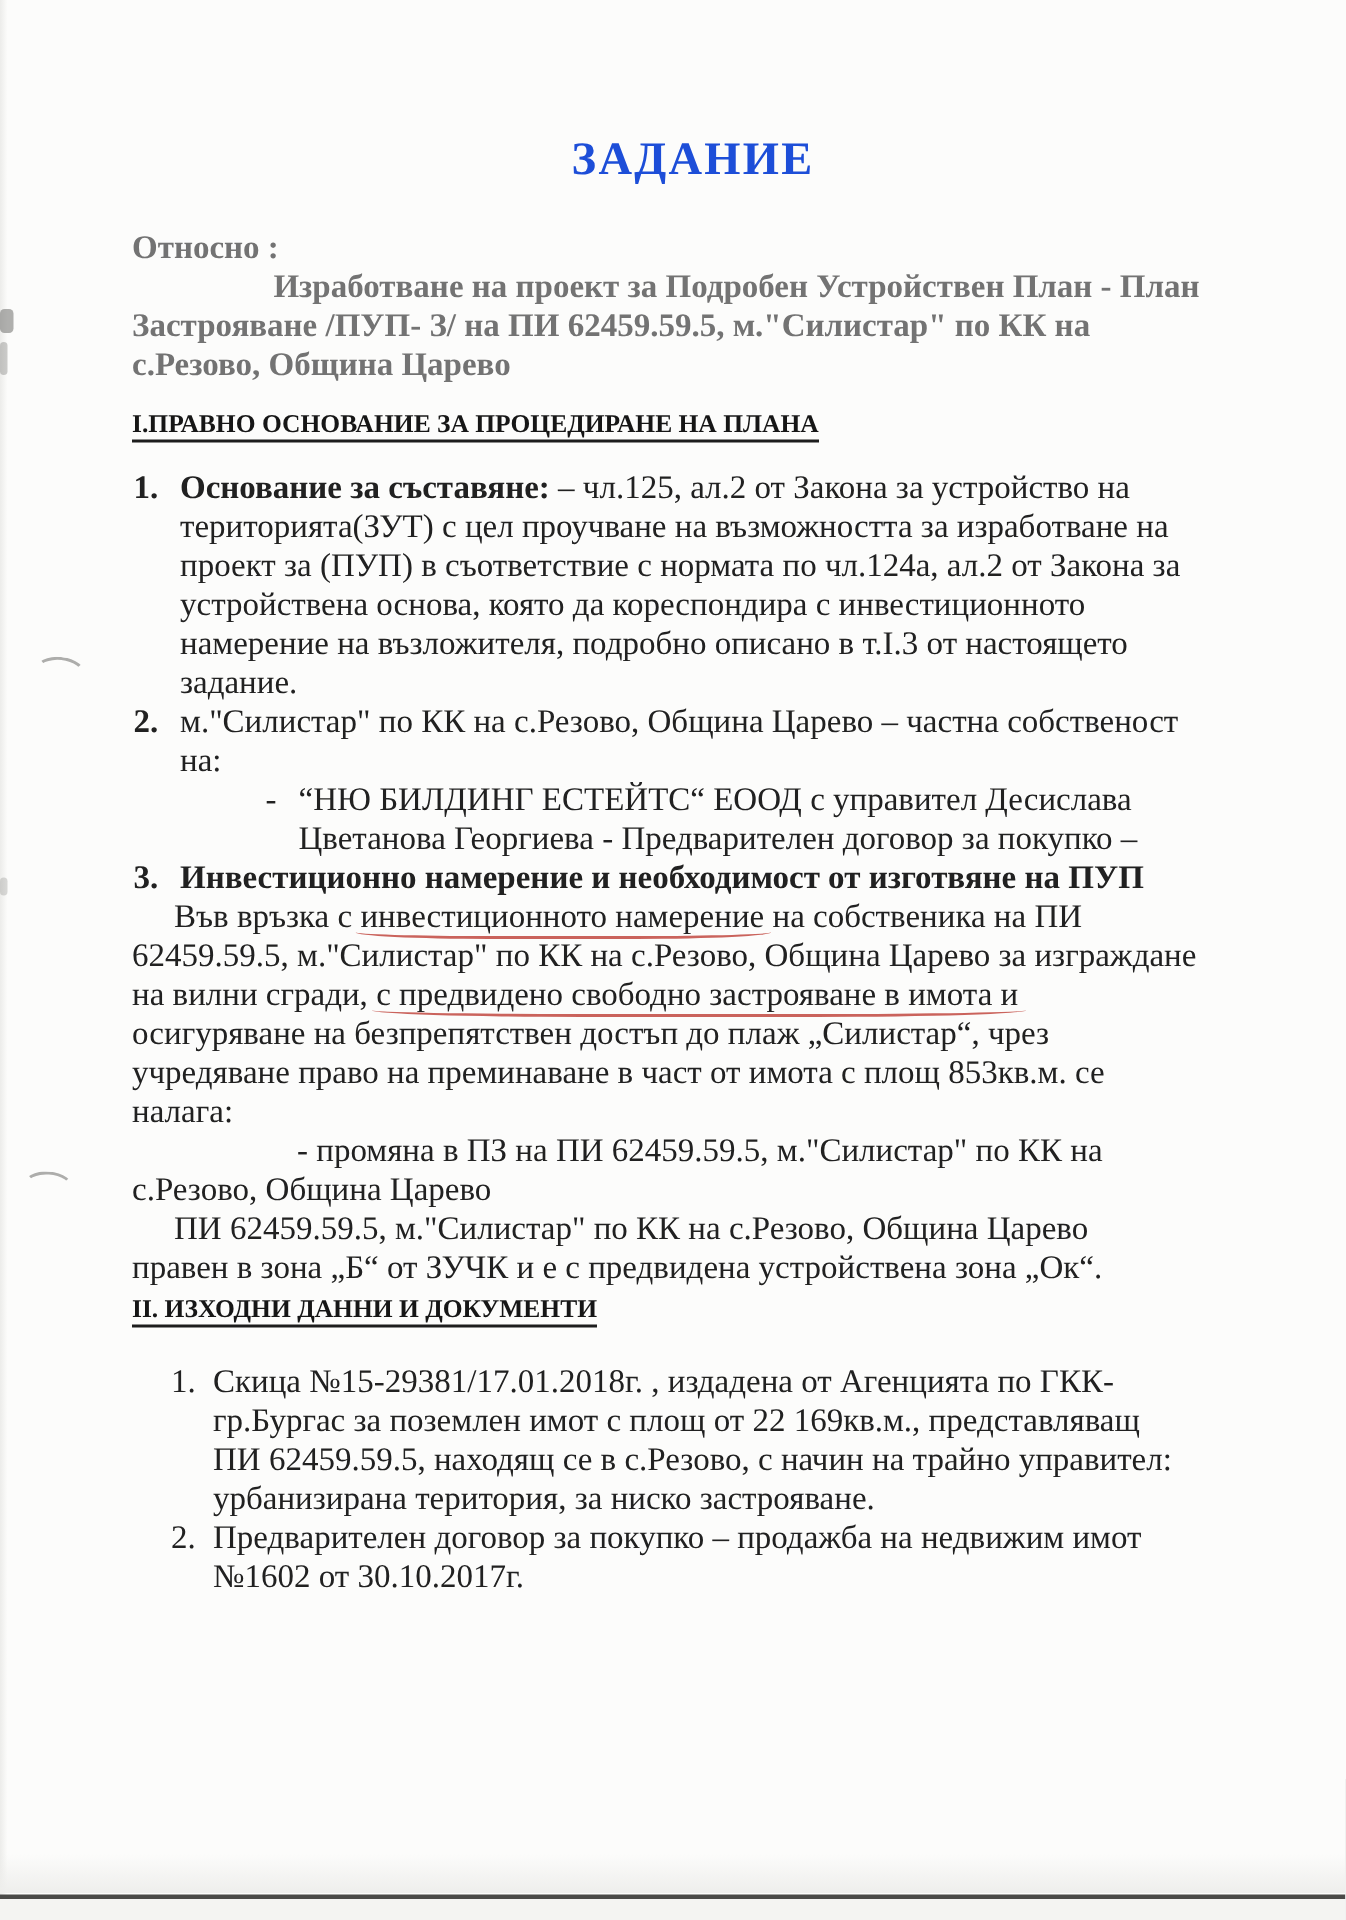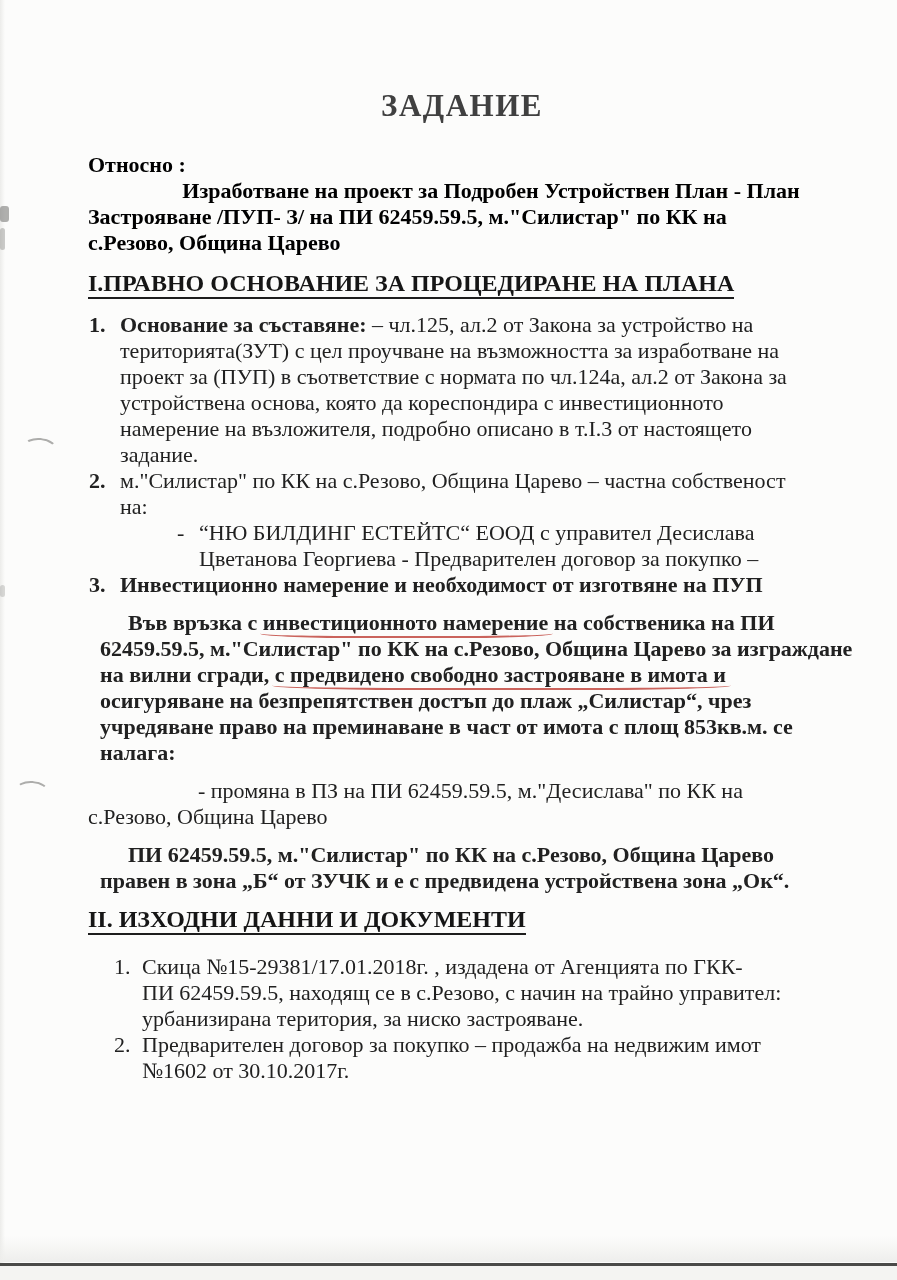--- a/index.html
+++ b/index.html
@@ -5,39 +5,39 @@
   html,body{margin:0;padding:0;background:#e9e9e7;}
   .page{
     position:relative;width:897px;height:1280px;margin:0 auto;
     background:#fcfcfb;overflow:hidden;
     font-family:"Liberation Serif","DejaVu Serif",serif;
     font-size:22px;line-height:26px;color:#212121;
   }
   .content{position:absolute;left:88px;top:0;width:748px;}
   .doc-title{
     margin:86px 0 0 0;text-align:center;
-    font-size:31px;line-height:40px;font-weight:bold;letter-spacing:1.5px;color:#404040;
+    font-size:31px;line-height:40px;font-weight:bold;letter-spacing:1.5px;color:#1d4ed8;
   }
   .line{white-space:nowrap;}
   .b{font-weight:bold;}
-  .bold-block{margin-top:26px;font-weight:bold;color:#000000;}
+  .bold-block{margin-top:26px;font-weight:bold;color:#737373;}
   .indent58{padding-left:58px;text-align:center;}
   .indent28{text-indent:28px;}
   h2.sec{
-    margin:14px 0 0 0;font-size:24px;line-height:26px;font-weight:bold;color:#161616;
+    margin:14px 0 0 0;font-size:17px;line-height:26px;font-weight:bold;color:#161616;
     white-space:nowrap;
   }
   h2.sec .hu{border-bottom:2.5px solid #1d1d1d;padding-bottom:1px;}
   h2.tight{margin-top:2px;}
   .list1{margin-top:16px;}
   .li{position:relative;padding-left:32px;}
   .li .num{position:absolute;left:1px;top:0;font-weight:bold;}
   .sub{position:relative;margin-left:57px;padding-left:22px;}
   .sub .dash{position:absolute;left:0;top:0;}
-  .p{margin:12px;font-weight:bold;}
+  .p{margin:0;}
   .subline1{margin-left:110px;}
   .list2{margin-top:22px;}
   .li2{position:relative;padding-left:54px;}
   .li2 .num2{position:absolute;left:26px;top:0;}
   
   .ru{position:relative;}
   .ru::after{
     content:"";position:absolute;left:-3px;right:-5px;bottom:-3px;height:7px;
     border-bottom:2.5px solid rgba(196,82,74,0.9);
     border-radius:50% / 7px;
@@ -108,35 +108,36 @@
 
       <div class="p">
         <div class="line indent28"><span>Във връзка с </span><span class="ru">инвестиционното намерение</span><span> на собственика на ПИ</span></div>
         <div class="line">62459.59.5, м."Силистар" по КК на с.Резово, Община Царево за изграждане</div>
         <div class="line"><span>на вилни сгради, </span><span class="ru">с предвидено свободно застрояване в имота и</span></div>
         <div class="line">осигуряване на безпрепятствен достъп до плаж „Силистар“, чрез</div>
         <div class="line">учредяване право на преминаване в част от имота с площ 853кв.м. се</div>
         <div class="line">налага:</div>
       </div>
 
-      <div class="line subline1">- промяна в ПЗ на ПИ 62459.59.5, м."Десислава" по КК на</div>
+      <div class="line subline1">- промяна в ПЗ на ПИ 62459.59.5, м."Силистар" по КК на</div>
       <div class="line">с.Резово, Община Царево</div>
 
       <div class="p">
         <div class="line indent28">ПИ 62459.59.5, м."Силистар" по КК на с.Резово, Община Царево</div>
         <div class="line">правен в зона „Б“ от ЗУЧК и е с предвидена устройствена зона „Ок“.</div>
       </div>
     </div>
 
     <h2 class="sec tight"><span class="hu">II. ИЗХОДНИ ДАННИ И ДОКУМЕНТИ</span></h2>
 
     <div class="list2">
       <div class="li2">
         <span class="num2">1.</span>
         <div class="line">Скица №15-29381/17.01.2018г. , издадена от Агенцията по ГКК-</div>
+        <div class="line">гр.Бургас за поземлен имот с площ от 22 169кв.м., представляващ</div>
         <div class="line">ПИ 62459.59.5, находящ се в с.Резово, с начин на трайно управител:</div>
         <div class="line">урбанизирана територия, за ниско застрояване.</div>
       </div>
       <div class="li2">
         <span class="num2">2.</span>
         <div class="line">Предварителен договор за покупко – продажба на недвижим имот</div>
         <div class="line">№1602 от 30.10.2017г.</div>
       </div>
     </div>
 

